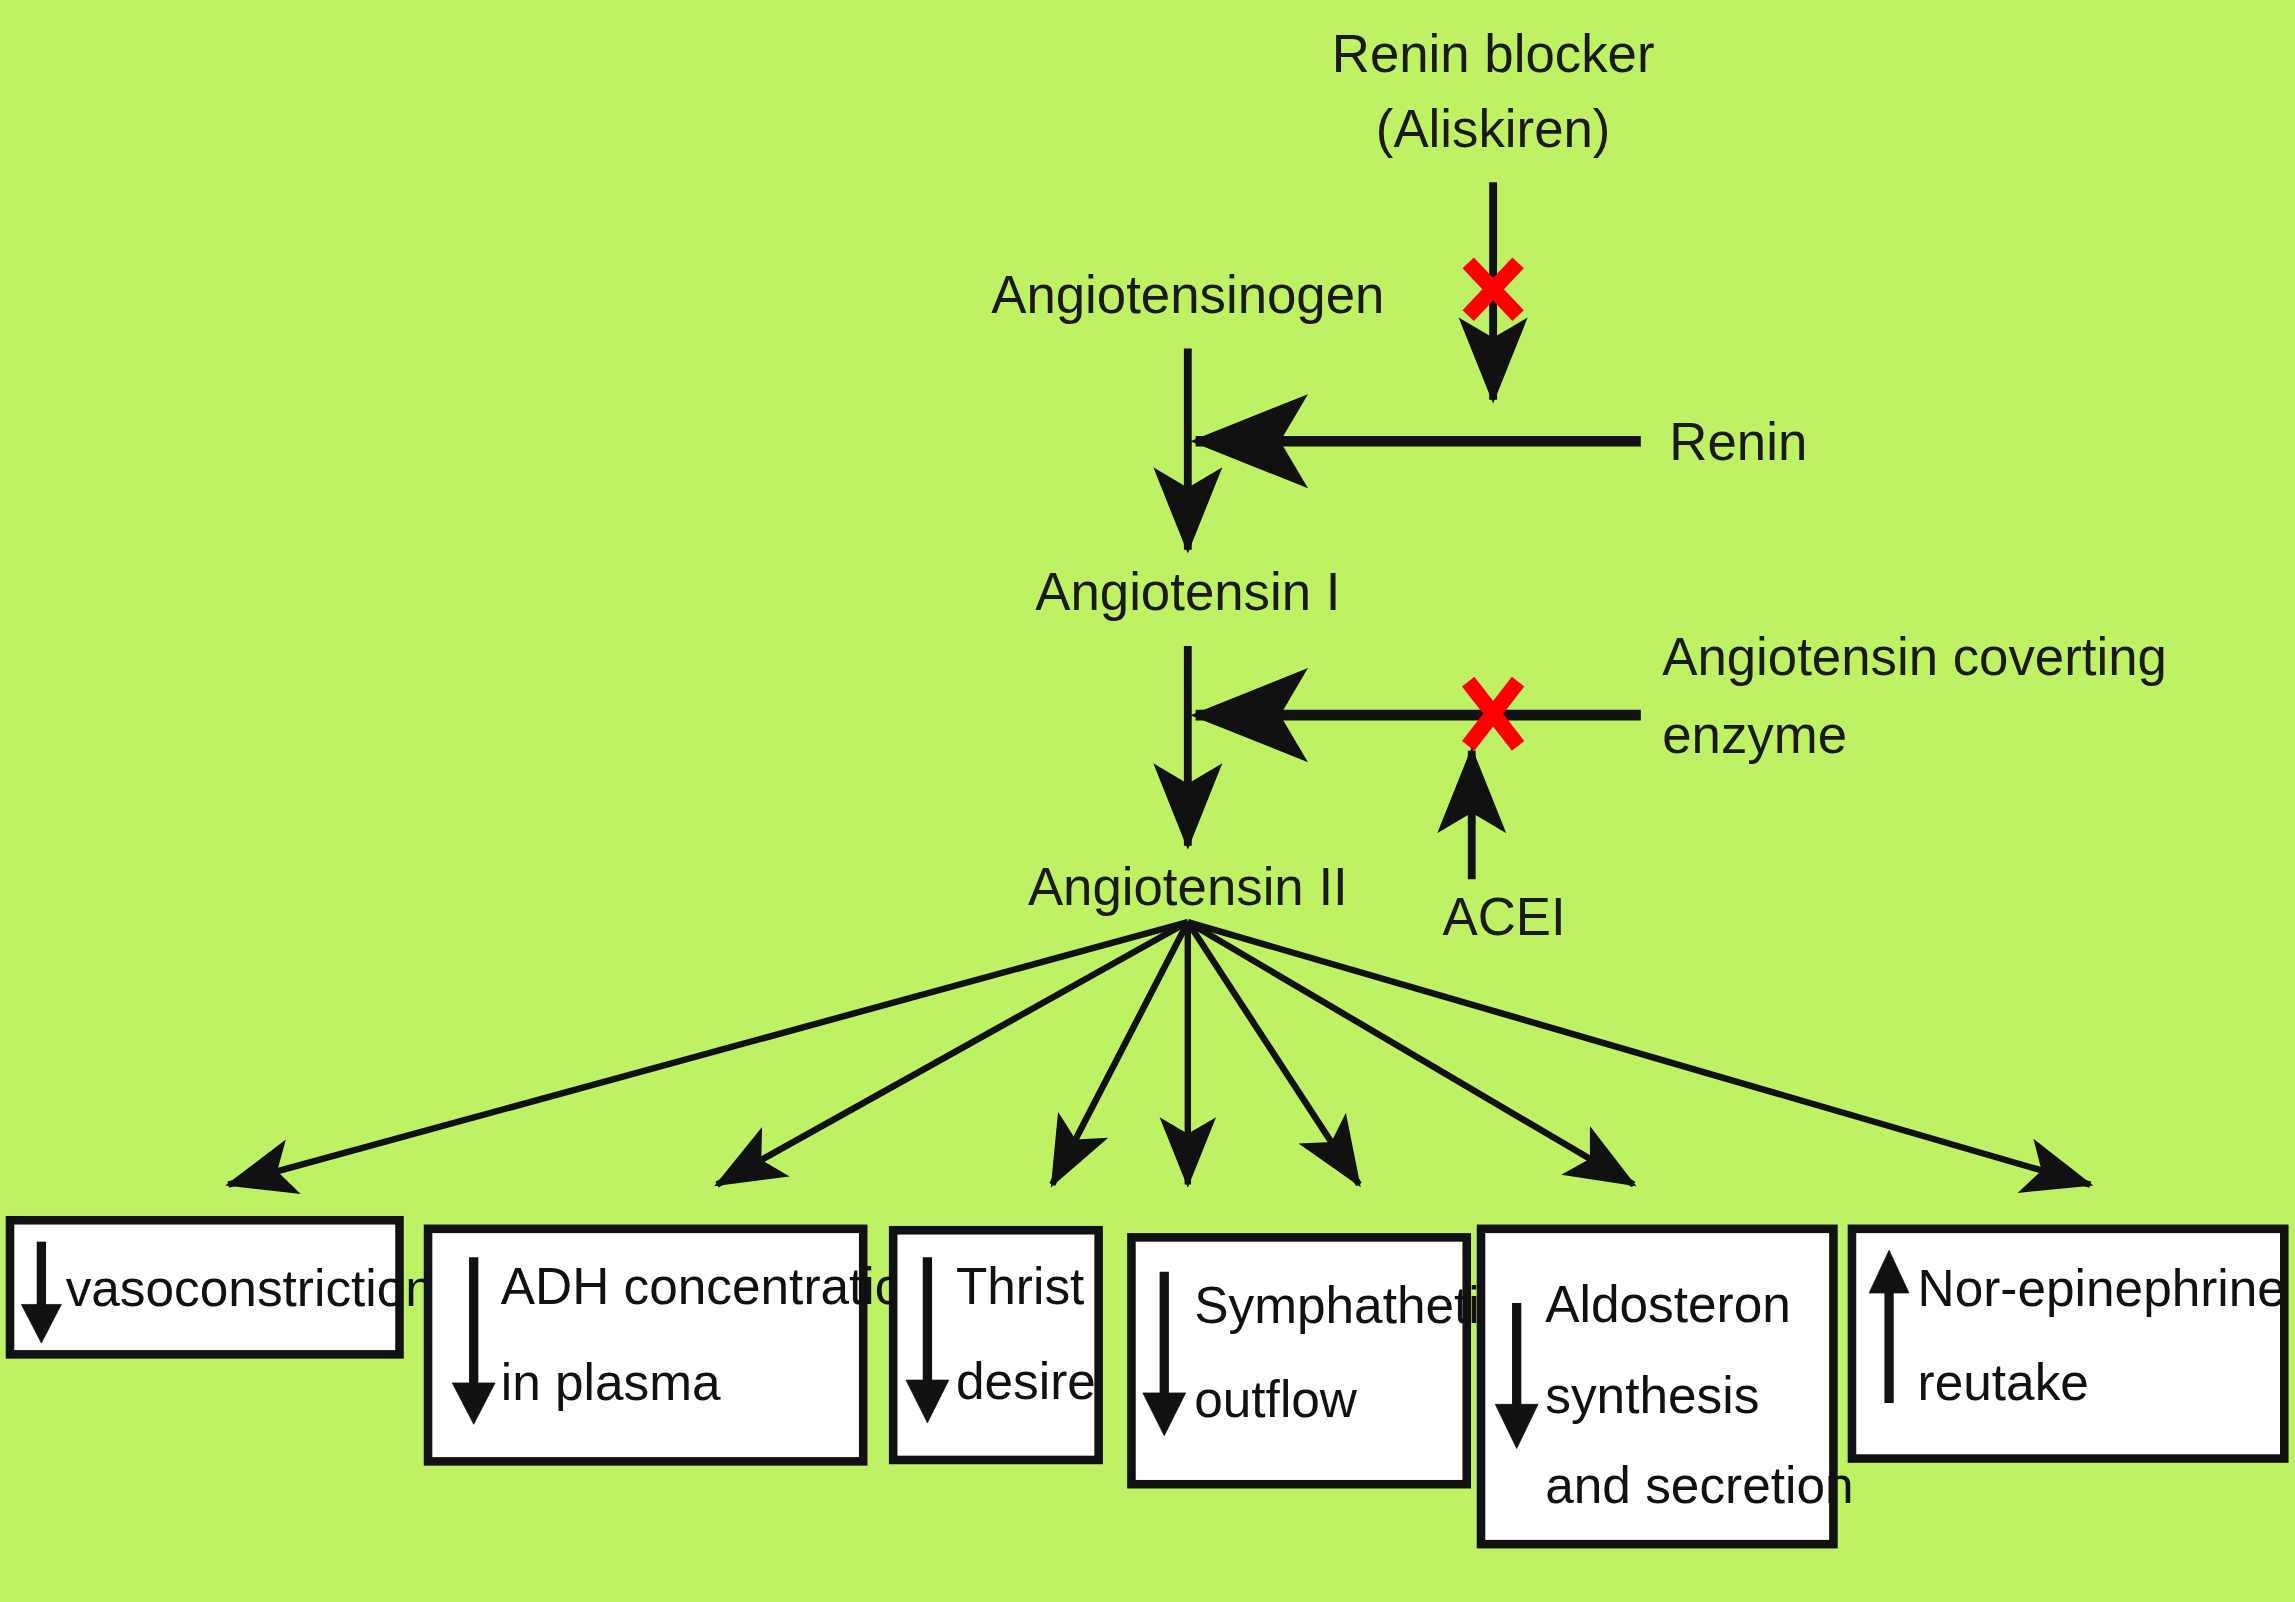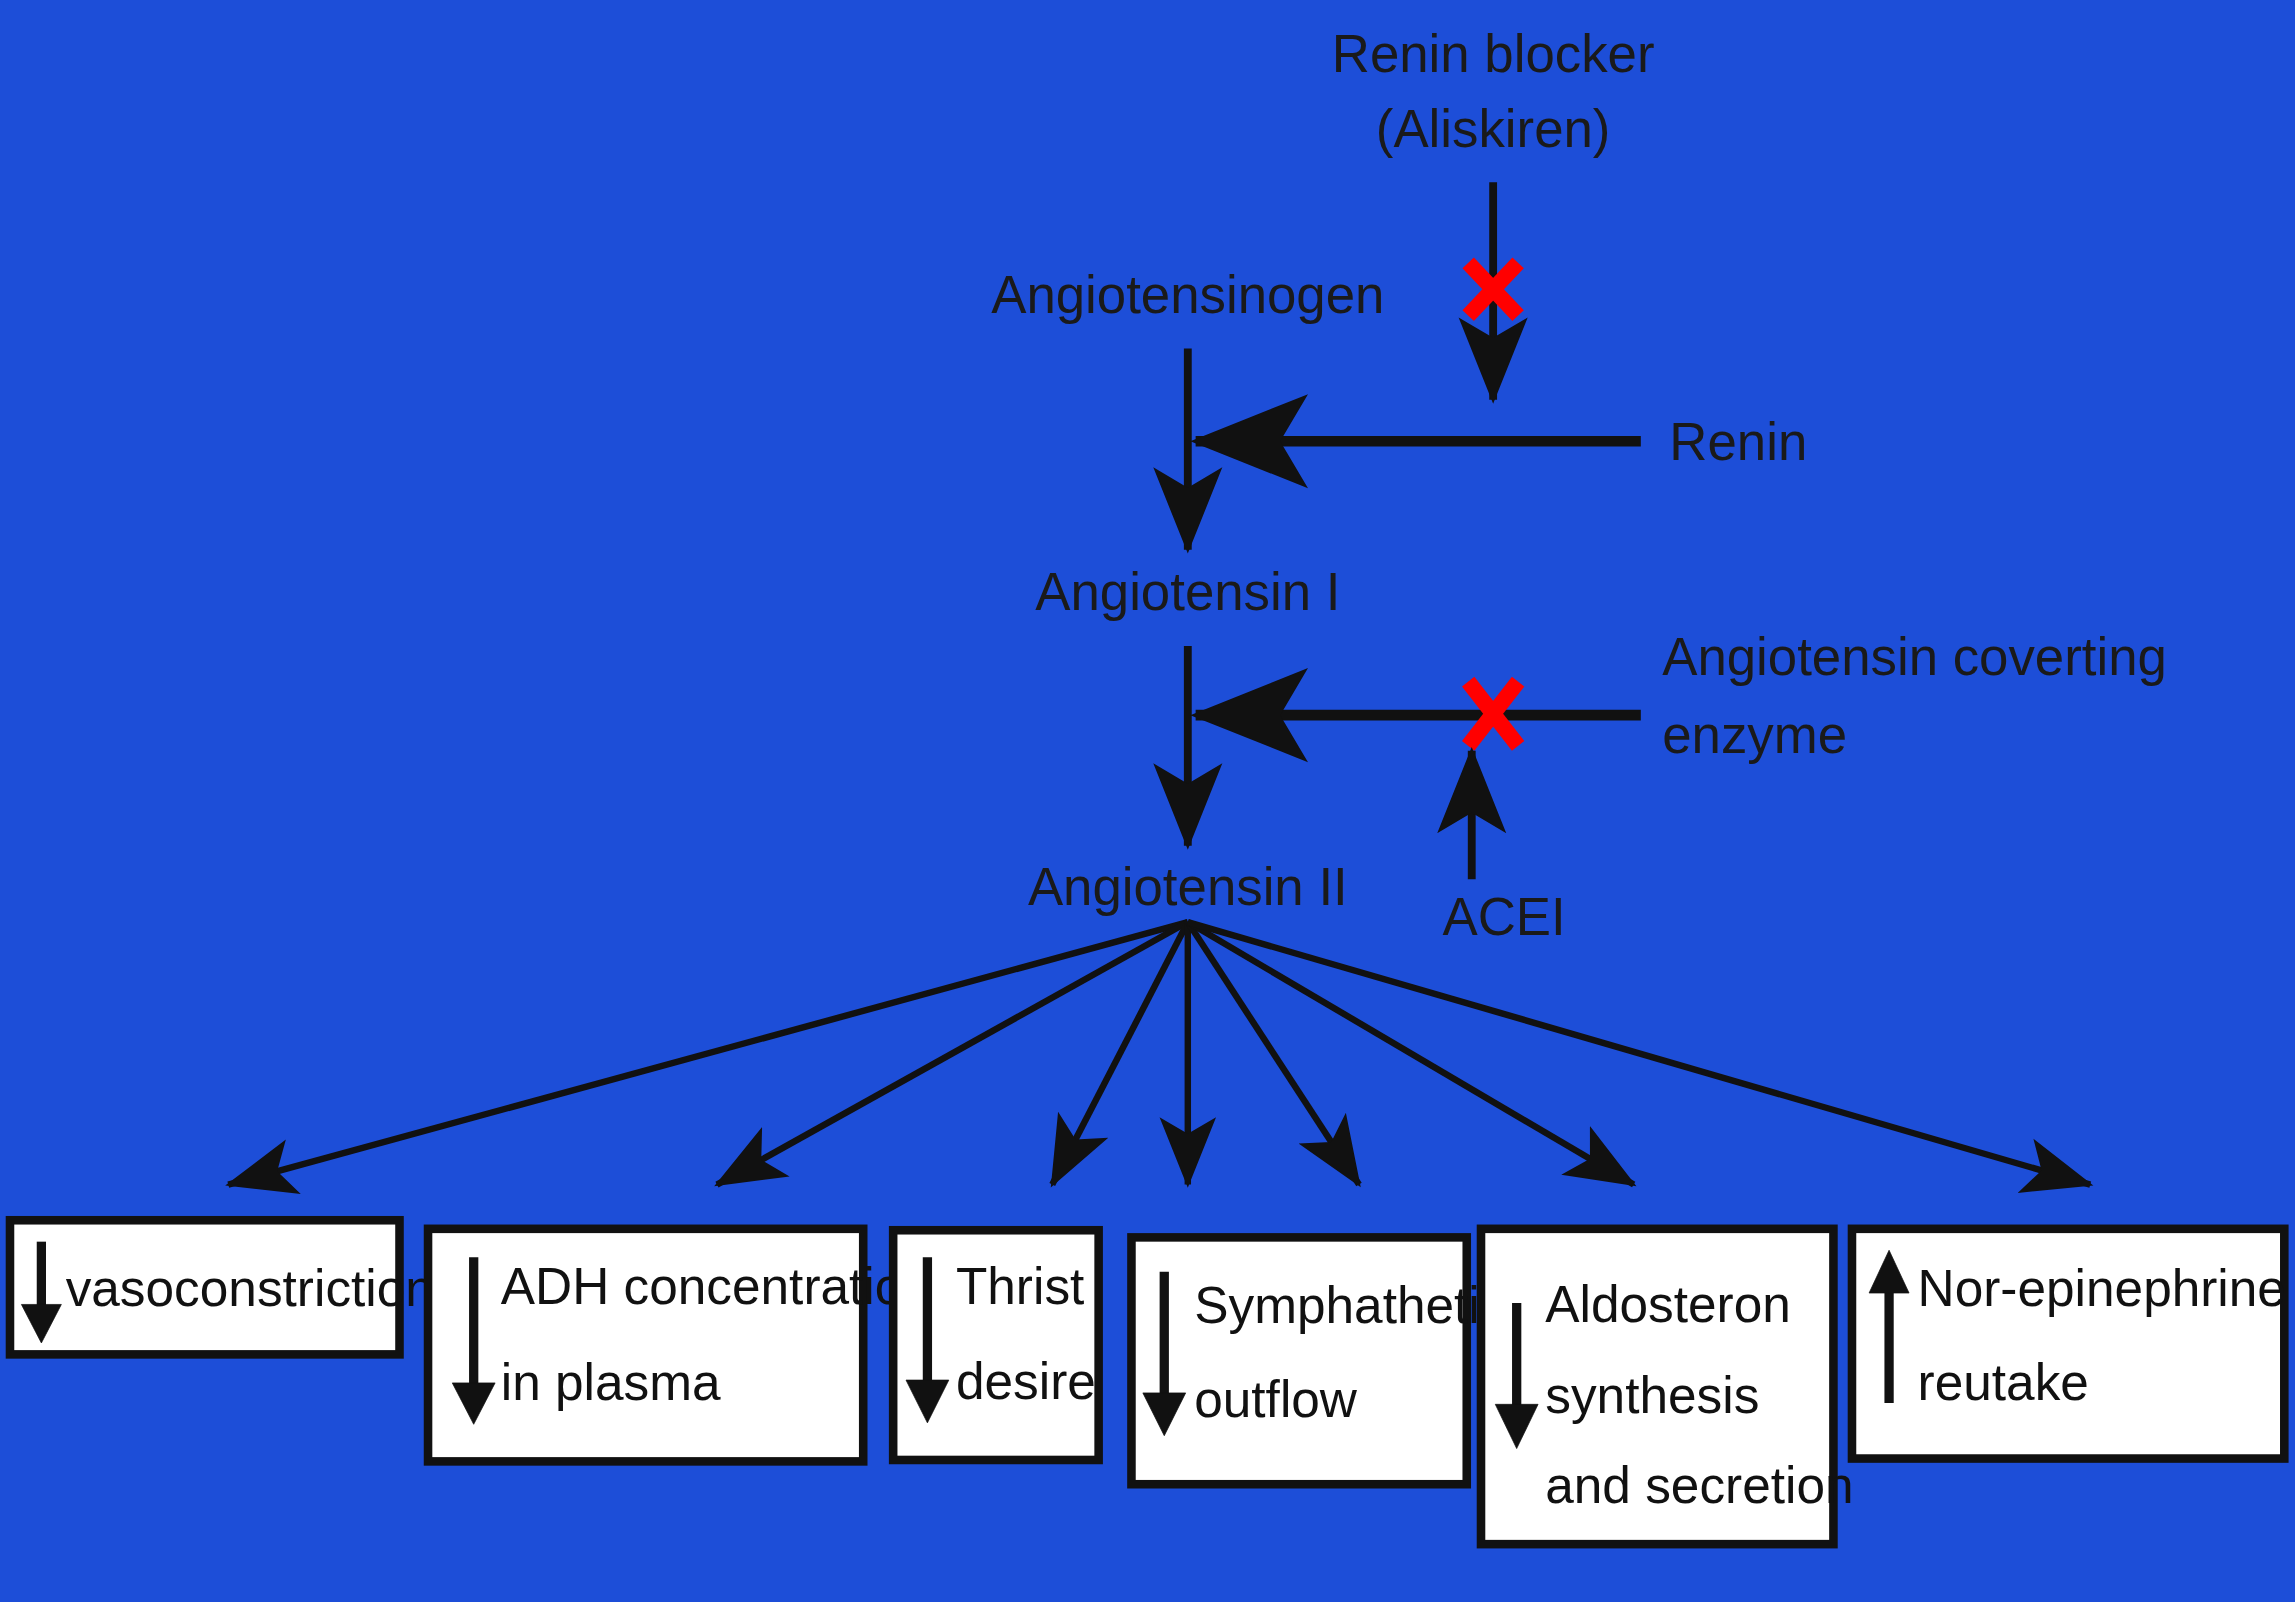--- a/index.html
+++ b/index.html
@@ -7,21 +7,21 @@
     padding: 0;
     background: #ffffff;
   }
   body {
     font-family: "Liberation Sans", sans-serif;
   }
   #diagram-root {
     position: relative;
     width: 2295px;
     height: 1603px;
-    background: #1d4ed8;
+    background: #bef264;
     overflow: hidden;
   }
   #diagram-svg {
     position: absolute;
     top: 0;
     left: 0;
     width: 2295px;
     height: 1603px;
   }
   .node-text {

